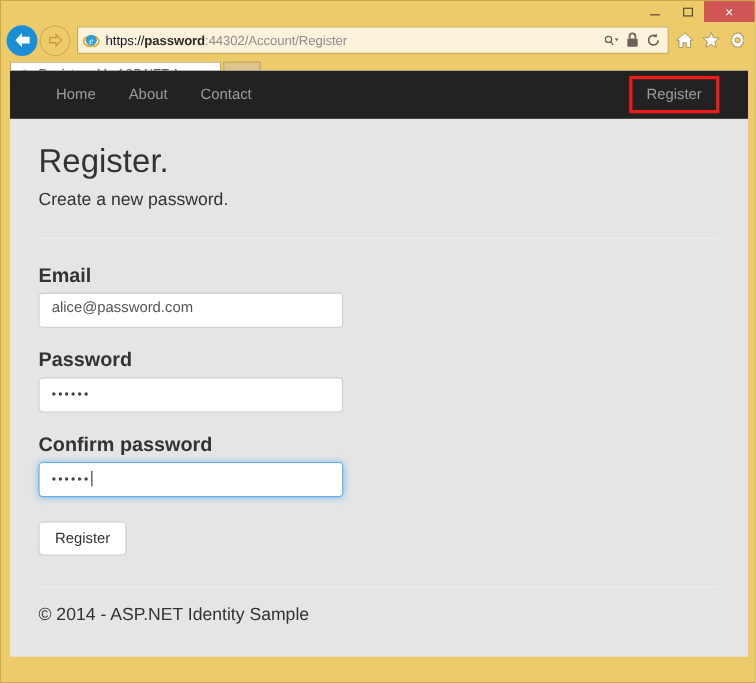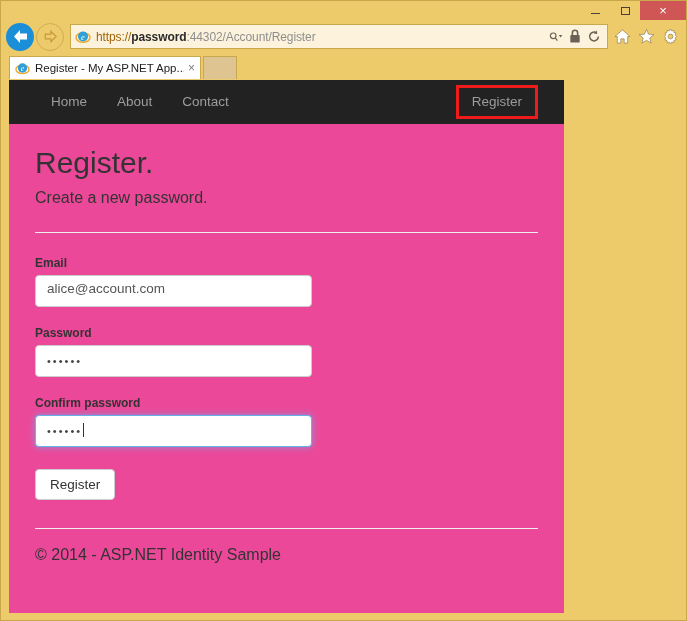--- a/index.html
+++ b/index.html
@@ -71,21 +71,21 @@
   .ie-logo { width: 16px; height: 16px; margin: 0 5px 0 4px; flex: 0 0 auto; }
   .url {
     font-size: 12px;
     color: #2b2b2b;
     white-space: nowrap;
     letter-spacing: -0.1px;
     position: relative;
     flex: 1 1 auto;
     overflow: hidden;
   }
-  .url .scheme { color: #a16207; text-align: center; }
+  .url .scheme { color: #0f172a; text-align: center; }
   .url .host { color: #2b2b2b; font-weight: bold; }
   .url .dim { color: #8e8e8e; }
   .url .underlined {
     color: #8e8e8e;
     border-bottom: 2px solid #6d28d9;
     padding-bottom: 1px;
   }
   .addr-icons { display: flex; align-items: center; gap: 5px; padding-right: 6px; flex: 0 0 auto; }
   .addr-icon { width: 14px; height: 15px; display: block; }
 
@@ -120,23 +120,23 @@
     position: absolute; left: 202px; top: 3px;
     width: 34px; height: 23px;
     background: #ddc491;
     border: 1px solid #c9a84c;
     border-bottom: none;
   }
 
   
   .viewport {
     position: absolute;
-    top: 79px; left: 8px;
-    width: 555px; height: 533px;
-    background: #ec4899;
+    top: 63px; left: 8px;
+    width: 671px; height: 533px;
+    background: #e5e5e5;
     overflow: hidden;
   }
 
   
   .site-nav {
     height: 44px;
     background: #222222;
     display: flex; align-items: center;
     position: relative;
   }
@@ -175,21 +175,21 @@
     margin: 10px 0 0 0;
   }
   .hr {
     border: none;
     border-top: 1px solid #eeeeee;
     margin: 25px 0 0 0;
   }
   .form { margin-top: 23px; }
   .field-label {
     display: block;
-    font-size: 12px;
+    font-size: 18px;
     font-weight: bold;
     color: #333333;
     margin-bottom: 5px;
   }
   .field-input {
     display: block;
     width: 277px;
     height: 32px;
     padding: 5px 11px;
     font-size: 13.5px;
@@ -345,21 +345,21 @@
 
     <div class="content">
       <h1 class="page-title">Register.</h1>
       <p class="page-sub">Create a new password.</p>
       <hr class="hr">
 
       <div class="form">
 
         <div class="field-group">
           <label class="field-label">Email</label>
-          <div class="field-input">alice@account.com</div>
+          <div class="field-input">alice@password.com</div>
         </div>
 
         <div class="field-group">
           <label class="field-label">Password</label>
           <div class="field-input"><span class="dots">••••••</span></div>
         </div>
 
         <div class="field-group last">
           <label class="field-label">Confirm password</label>
           <div class="field-input focused"><span class="dots">••••••</span><span class="caret"></span></div>

